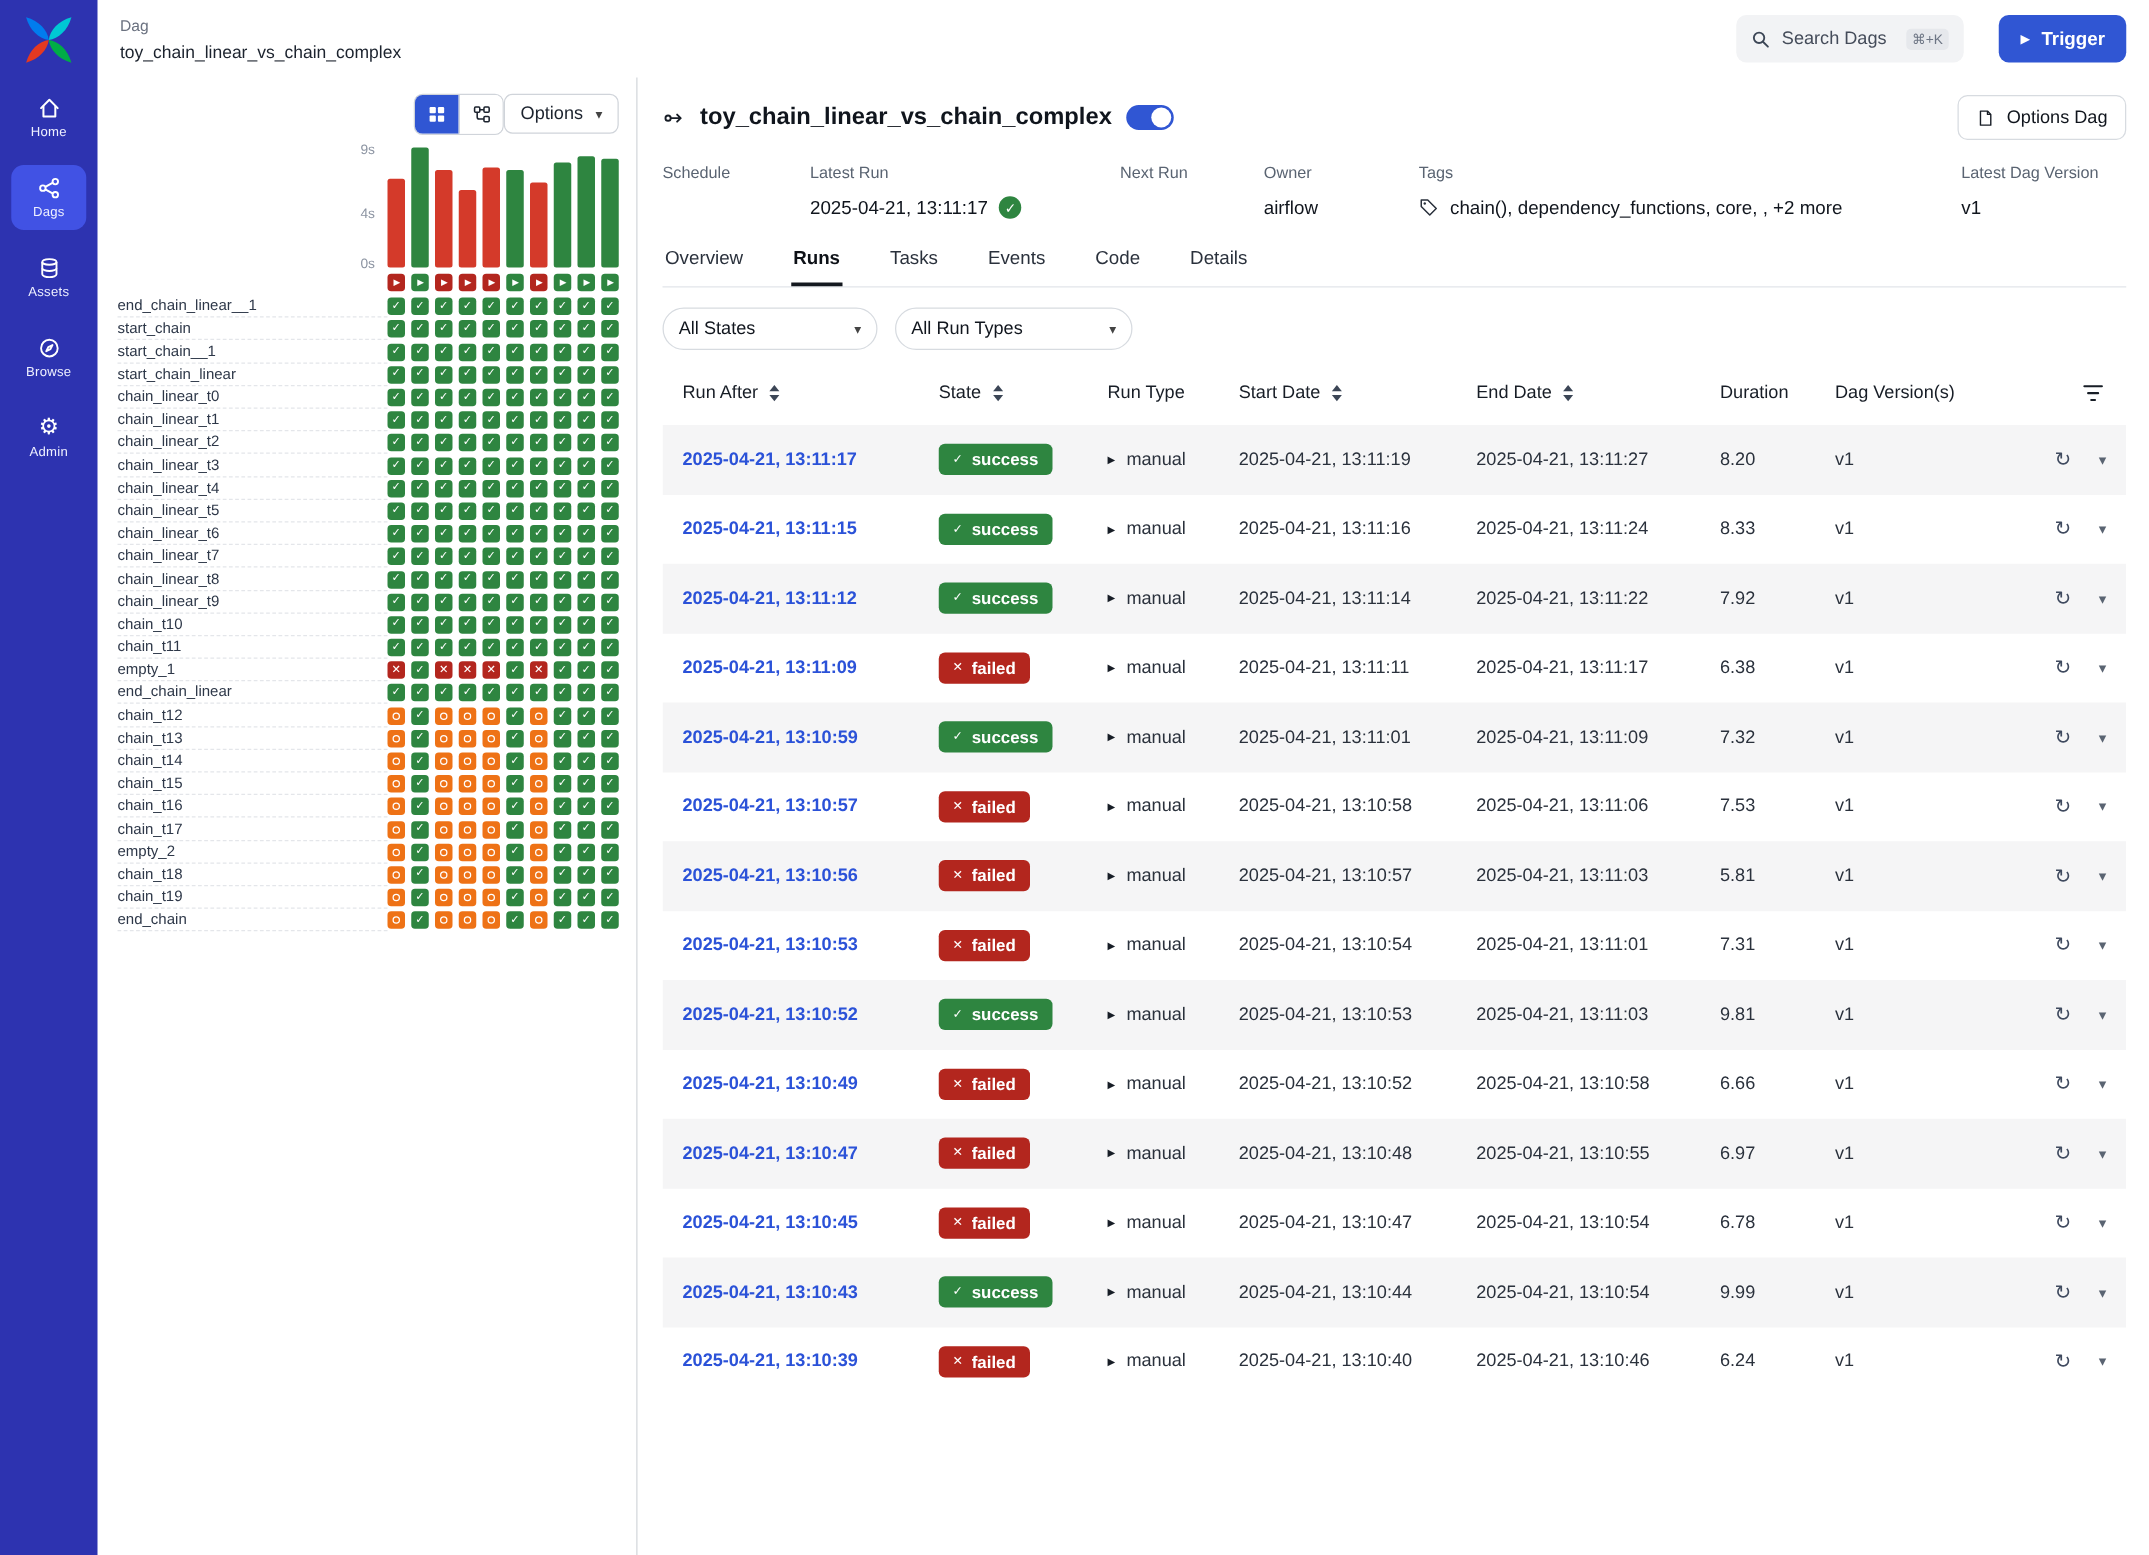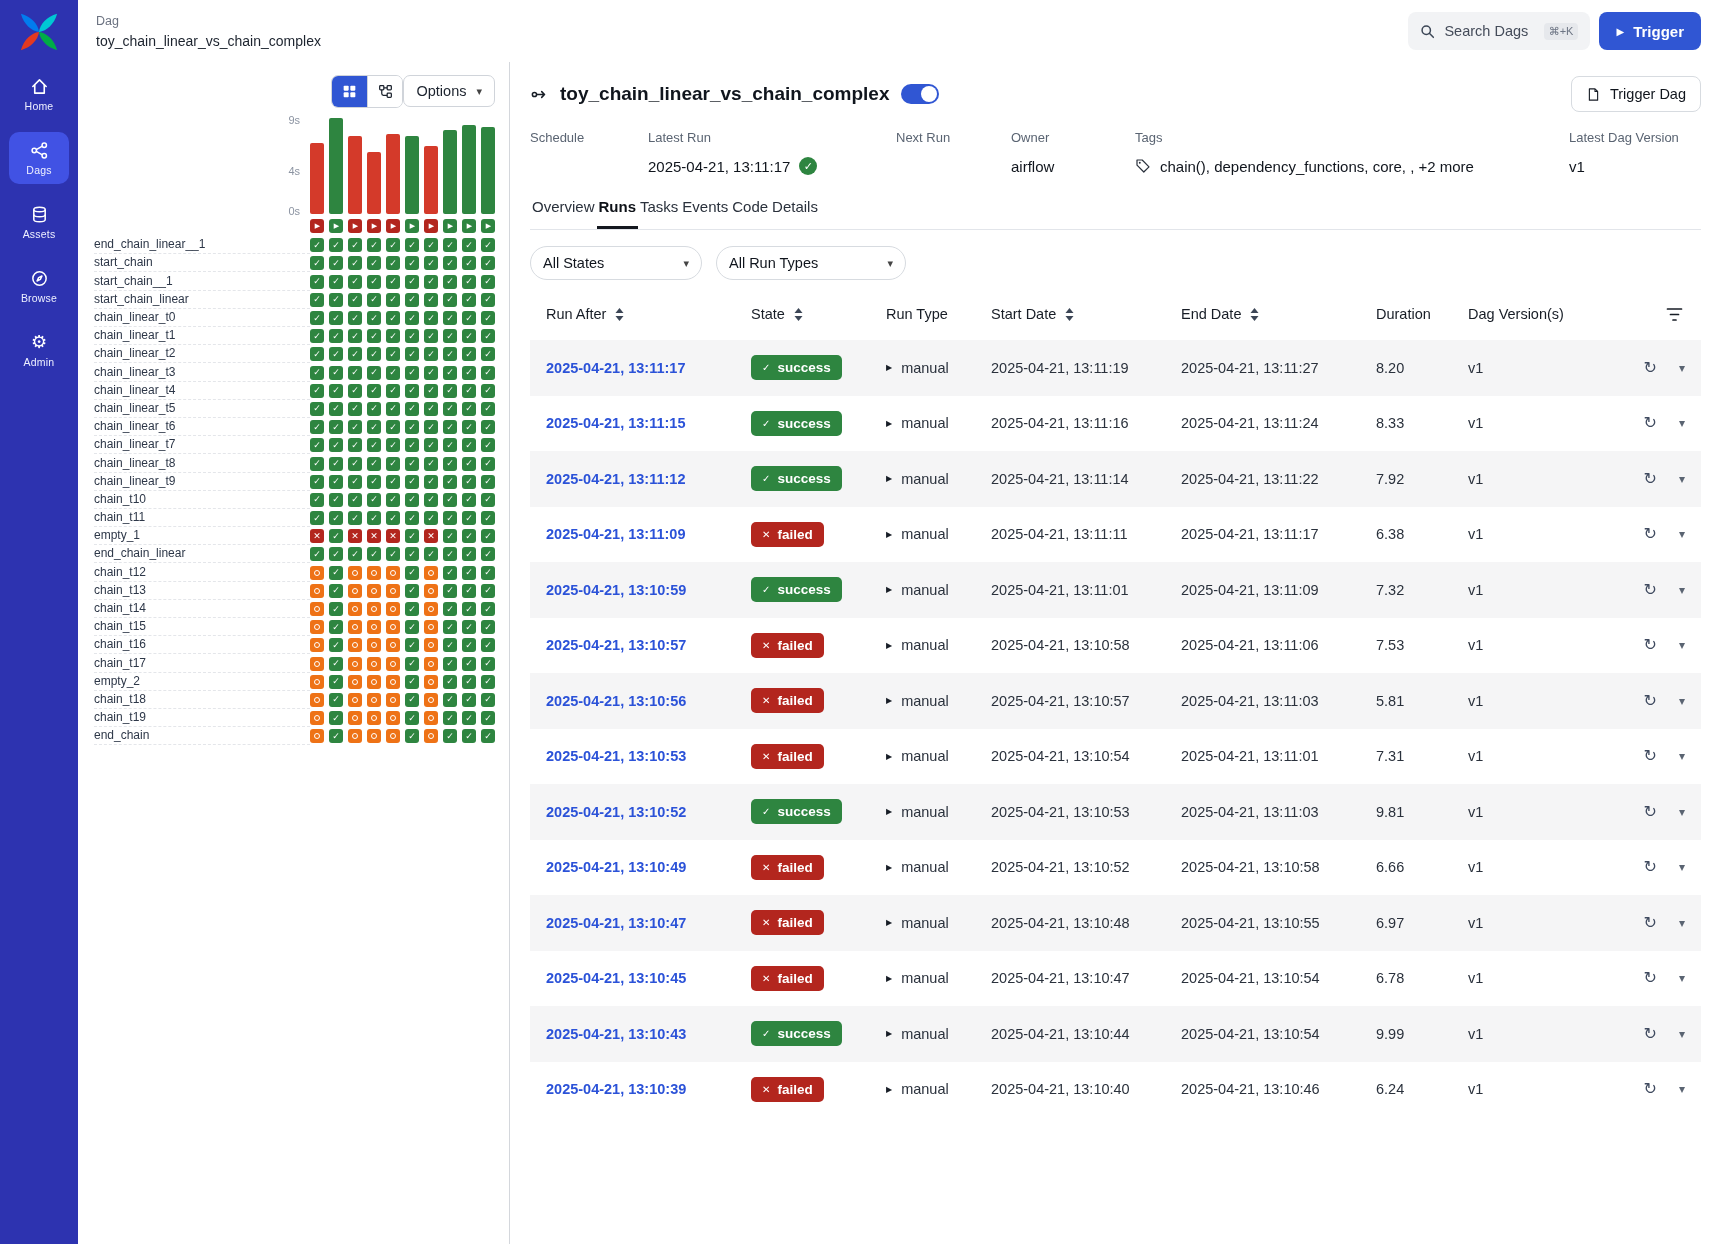--- a/index.html
+++ b/index.html
@@ -19,21 +19,21 @@
 .nav-item.active{background:var(--sidebar-active)}
 .nav-icon{height:20px;display:flex;align-items:center;justify-content:center;color:#fff}
 .nav-icon svg{stroke:#fff}
 .nav-uni{font-family:"DejaVu Sans",sans-serif;font-size:18px;line-height:20px}
 .nav-label{font-size:10.5px;letter-spacing:.2px}
 
 #main-col{flex:1;display:flex;flex-direction:column;min-width:0}
 #topbar{height:62px;display:flex;align-items:center;justify-content:space-between;padding:0 18px;flex:0 0 62px}
 .crumb{font-size:12.5px;color:#6b7280;margin-bottom:5px}
 .crumb-title{font-size:14px;color:#1c232e}
-.topbar-right{display:flex;gap:9px;align-items:flex-end}
+.topbar-right{display:flex;gap:28px;align-items:flex-end}
 .searchbox{display:flex;align-items:center;gap:9px;background:#f2f3f5;border-radius:8px;height:38px;padding:0 12px;width:182px;cursor:text}
 .s-ph{color:#454c5a;font-size:14.5px;white-space:nowrap}
 .s-kbd{margin-left:auto;font-size:11px;color:#6d7584;background:#e6e8ec;border-radius:4px;padding:2px 5px}
 .trigger-btn{display:flex;align-items:center;gap:9px;background:var(--accent);color:#fff;border:none;border-radius:8px;height:38px;padding:0 17px;font-size:15px;font-weight:700;cursor:pointer}
 .uni{font-family:"DejaVu Sans",sans-serif}
 .tri-icon{font-size:10px}
 #content{flex:1;display:flex;min-height:0}
 
 #grid-panel{width:432px;flex:0 0 432px;border-right:1px solid #d4d7dc;padding:12px 14px 0 16px;overflow:hidden}
 .panel-controls{display:flex;justify-content:flex-end;align-items:center;height:34px}
@@ -67,21 +67,21 @@
 h1{font-size:19px;margin:0;font-weight:700;color:#10151d}
 .toggle{width:38px;height:20px;border-radius:10px;background:var(--accent);position:relative;display:inline-block;cursor:pointer}
 .knob{position:absolute;right:2px;top:2px;width:16px;height:16px;border-radius:50%;background:#fff}
 .reparse-btn{margin-left:auto;display:flex;align-items:center;gap:9px;border:1px solid #d7dbe0;background:#fff;border-radius:8px;padding:9px 14px;font-size:14.5px;color:#10151d;cursor:pointer}
 .info-row{display:flex;align-items:flex-start;margin:2px 0 6px}
 .i-label{font-size:13px;color:#5a6472;margin-bottom:11px}
 .i-value{font-size:15px;color:#10151d;display:flex;align-items:center;gap:9px;min-height:20px}
 .w-schedule{width:118px}.w-latest{width:248px}.w-next{width:115px}.w-owner{width:124px}.w-tags{flex:1;min-width:0}.w-version{width:132px}
 .check-badge{width:18px;height:18px;border-radius:50%;background:var(--success);color:#fff;font-size:11px;display:flex;align-items:center;justify-content:center;font-family:"DejaVu Sans",sans-serif;flex:0 0 18px}
 .tags-text{white-space:nowrap;overflow:hidden;text-overflow:ellipsis}
-.tabs{display:flex;border-bottom:1px solid #e2e5ea;margin-top:6px}
+.tabs{display:flex;gap:36px;border-bottom:1px solid #e2e5ea;margin-top:6px}
 .tab{padding:10px 2px 11px;font-size:15px;color:#2a313c;cursor:pointer;border-bottom:3px solid transparent}
 .tab.active{font-weight:700;color:#0d1117;border-bottom-color:#14181f}
 .filter-row{display:flex;gap:14px;margin:16px 0 8px}
 .select{display:flex;align-items:center;justify-content:space-between;border:1px solid #d7dbe0;background:#fff;border-radius:17px;padding:8px 12px;font-size:14.5px;color:#10151d;cursor:pointer}
 .select.w1{width:172px}.select.w2{width:190px}
 .t-head{display:grid;grid-template-columns:205px 135px 105px 190px 195px 92px 155px 1fr;align-items:center;height:52px;padding-left:16px;font-size:14.5px;font-weight:400;color:#171d26}
 .th{display:flex;align-items:center;gap:8px}
 .th.sortable{cursor:pointer}
 .th-filter{justify-self:end;padding-right:18px;cursor:pointer;display:flex;align-items:center}
 .t-body{overflow:hidden}
@@ -1266,21 +1266,21 @@
           <span class="toggle">
               <span class="knob"></span>
             </span>
           <button class="reparse-btn">
             <span style="display:flex">
               <svg width="15" height="15" viewBox="0 0 20 20" fill="none" stroke="#171d26" stroke-width="1.5" stroke-linejoin="round">
                   <path d="M4.5 2.5H12l3.5 3.5v11.5H4.5z"></path>
                   <path d="M12 2.5V6h3.5"></path>
                 </svg>
             </span>
-            <span>Trigger Dag</span>
+            <span>Options Dag</span>
           </button>
         </div>
 
         <div class="info-row">
           <div class="info-block w-schedule">
             <div class="i-label">Schedule</div>
             <div class="i-value"></div>
           </div>
           <div class="info-block w-latest">
             <div class="i-label">Latest Run</div>

